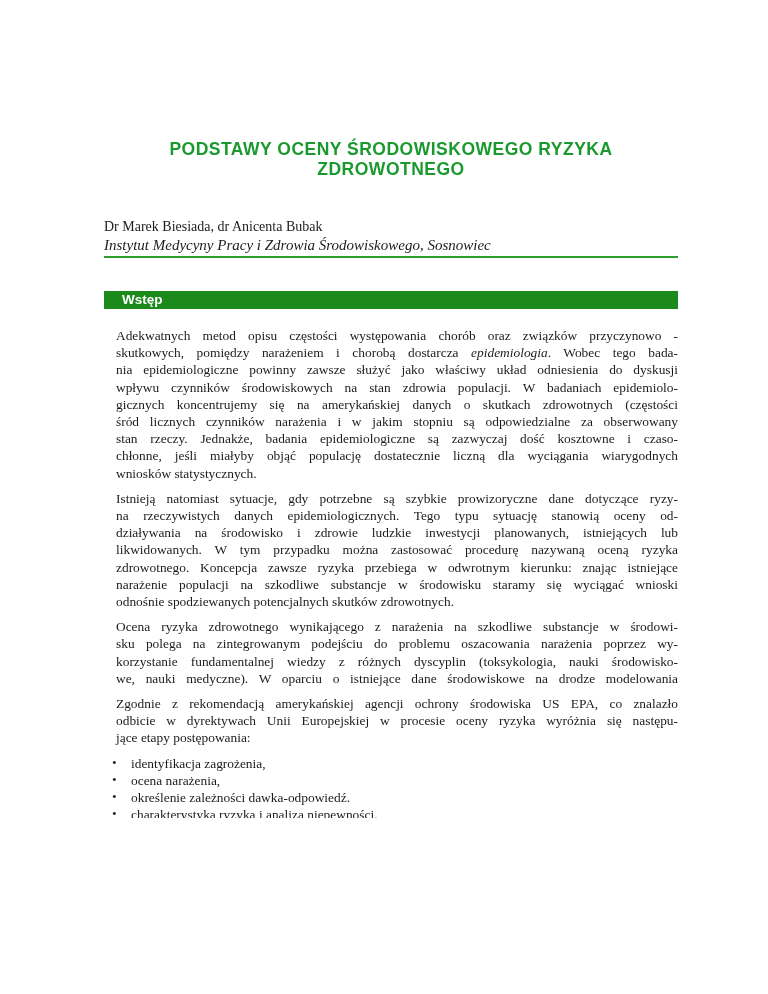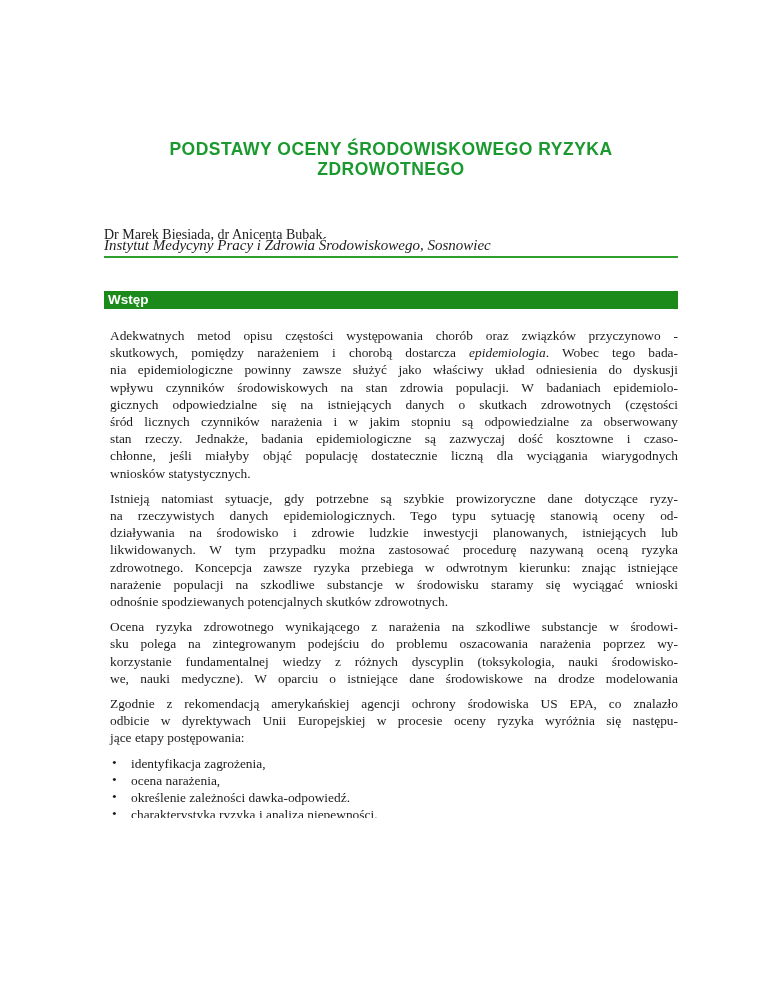--- a/index.html
+++ b/index.html
@@ -8,46 +8,46 @@
     font-family:"Liberation Serif", serif; color:#1c1c1c; overflow:hidden;
   }
   .doc-title {
     position:absolute; top:139px; left:104px; width:574px;
     text-align:center;
     font-family:"Liberation Sans", sans-serif; font-weight:bold;
     font-size:17.5px; line-height:20px; letter-spacing:0.5px;
     color:var(--title-green, #1A9A2E);
   }
   .authors {
-    position:absolute; top:226px; left:104px; width:574px;
+    position:absolute; top:218px; left:104px; width:574px;
     font-size:14px; line-height:17px; color:#1c1c1c;
   }
   .affiliation {
     position:absolute; top:237px; left:104px; width:574px;
     font-size:15px; line-height:16px; font-style:italic; color:#1c1c1c;
   }
   .rule {
     position:absolute; top:256px; left:104px; width:574px; height:2px;
     background:var(--rule-green, #2E9E2E);
   }
   .section-bar {
     position:absolute; top:291px; left:104px; width:574px; height:18px;
     background:var(--bar-green, #1B8A1B);
     box-sizing:border-box;
   }
   .section-bar span {
-    display:block; padding-left:4px;
+    display:block; padding-left:18px;
     font-family:"Liberation Sans", sans-serif; font-weight:bold;
     font-size:13.5px; line-height:18px; color:#ffffff;
   }
   .body-text {
     position:absolute; top:327px; left:104px; width:574px;
     font-size:13.4px; line-height:17.2px; color:#1b1b1b;
   }
-  .paragraph { margin:0 0 8px 6px; }
+  .paragraph { margin:0 0 8px 12px; }
   .text-line { text-align:justify; text-align-last:justify; }
   .text-line.last { text-align-last:left; }
   .text-line .it { font-style:italic; }
   .bullet-list { margin:0; }
   .bullet-item { position:relative; padding-left:27px; text-align:left; }
   .bullet-dot { position:absolute; left:8px; top:-1px; font-size:13.4px; }
   .page-number {
     position:absolute; top:941px; left:662px;
     font-size:12px; color:#2a2a2a;
   }
@@ -71,21 +71,21 @@
   <div class="section-bar">
     <span>Wstęp</span>
   </div>
 
   <div class="body-text">
       <div class="paragraph">
         <div class="text-line">Adekwatnych metod opisu częstości występowania chorób oraz związków przyczynowo -</div>
         <div class="text-line"><span>skutkowych, pomiędzy narażeniem i chorobą dostarcza </span><span class="it">epidemiologia</span><span>. Wobec tego bada-</span></div>
         <div class="text-line">nia epidemiologiczne powinny zawsze służyć jako właściwy układ odniesienia do dyskusji</div>
         <div class="text-line">wpływu czynników środowiskowych na stan zdrowia populacji. W badaniach epidemiolo-</div>
-        <div class="text-line">gicznych odpowiedzialne się na istniejących danych o skutkach zdrowotnych (częstości</div>
+        <div class="text-line">gicznych koncentrujemy się na amerykańskiej danych o skutkach zdrowotnych (częstości</div>
         <div class="text-line">śród licznych czynników narażenia i w jakim stopniu są odpowiedzialne za obserwowany</div>
         <div class="text-line">stan rzeczy. Jednakże, badania epidemiologiczne są zazwyczaj dość kosztowne i czaso-</div>
         <div class="text-line">chłonne, jeśli miałyby objąć populację dostatecznie liczną dla wyciągania wiarygodnych</div>
         <div class="text-line last">wniosków statystycznych.</div>
       </div>
       <div class="paragraph">
         <div class="text-line">Istnieją natomiast sytuacje, gdy potrzebne są szybkie prowizoryczne dane dotyczące ryzy-</div>
         <div class="text-line">na rzeczywistych danych epidemiologicznych. Tego typu sytuację stanowią oceny od-</div>
         <div class="text-line">działywania na środowisko i zdrowie ludzkie inwestycji planowanych, istniejących lub</div>
         <div class="text-line">likwidowanych. W tym przypadku można zastosować procedurę nazywaną oceną ryzyka</div>

